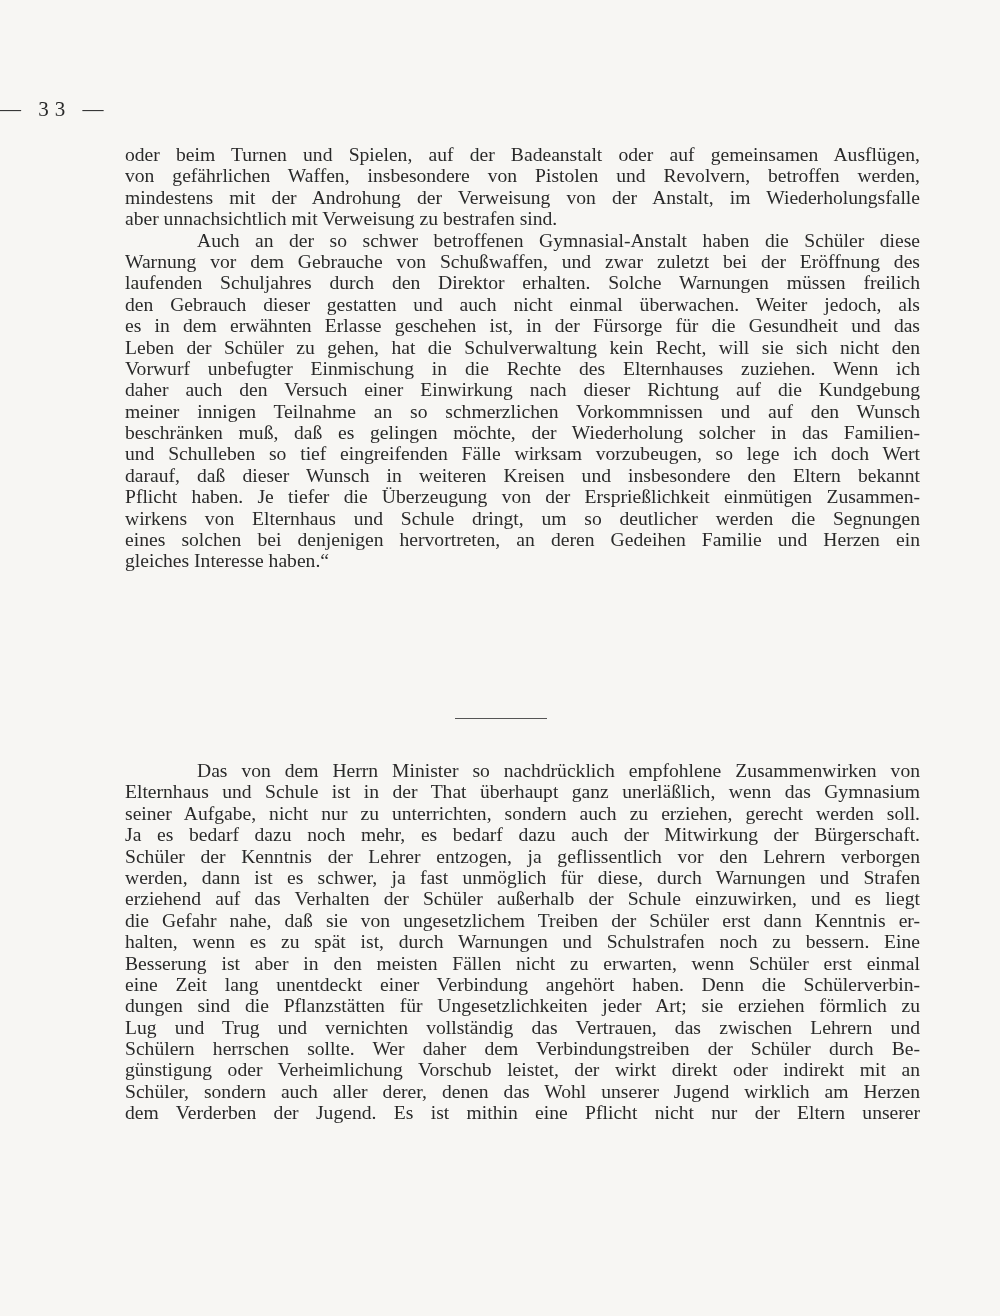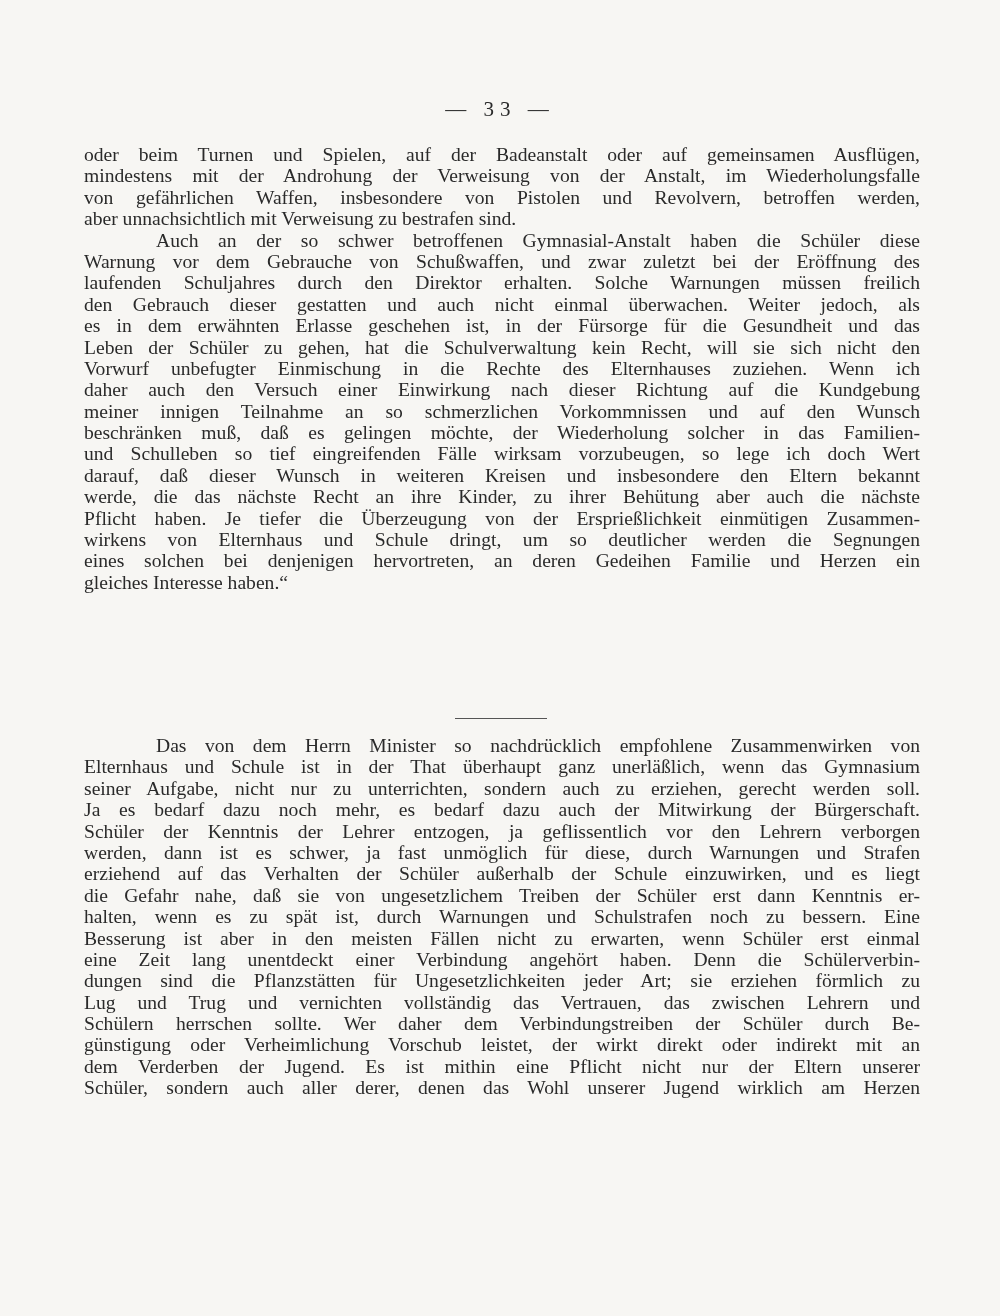--- a/index.html
+++ b/index.html
@@ -1,77 +1,76 @@
 <!DOCTYPE html>
 <html><head>
 <meta charset="utf-8">
 <style>
   html, body { margin:0; padding:0; }
   body {
     width:1000px; height:1316px; background:#f7f6f3; position:relative; overflow:hidden;
     font-family:"Liberation Serif","DejaVu Serif",serif; color:#2a2a2a;
   }
   .page-number {
-    position:absolute; top:97px; left:0; width:1000px; text-align:center;
+    position:absolute; top:97px; left:0; width:1000px; 
     font-size:21px; letter-spacing:6px;
   }
   .text-block {
     position:absolute; left:84px; width:836px;
     font-size:19.6px; line-height:21.4px;
   }
-  .line { display:block; white-space:nowrap; text-align:justify; text-align-last:justify; height:21.4px; }
+  .line { display:block; white-space:nowrap; text-align:justify; text-align-last:justify; height:21.4px;margin-left:41px; }
   .line.last { text-align-last:left; }
   .line.indent { padding-left:72px; }
   .separator {
     position:absolute; top:718px; left:455px; width:92px; height:0;
     border-top:1.5px solid #555;
   }
 </style>
 </head>
 <body>
 
 <div class="page-number">— 33 —</div>
 
 <div class="text-block" style="top:144px;">
   <span class="line">oder beim Turnen und Spielen, auf der Badeanstalt oder auf gemeinsamen Ausflügen,</span>
+  <span class="line">von gefährlichen Waffen, insbesondere von Pistolen und Revolvern, betroffen werden,</span>
   <span class="line">mindestens mit der Androhung der Verweisung von der Anstalt, im Wiederholungsfalle</span>
-  <span class="line">von gefährlichen Waffen, insbesondere von Pistolen und Revolvern, betroffen werden,</span>
   <span class="line last">aber unnachsichtlich mit Verweisung zu bestrafen sind.</span>
   <span class="line indent">Auch an der so schwer betroffenen Gymnasial-Anstalt haben die Schüler diese</span>
   <span class="line">Warnung vor dem Gebrauche von Schußwaffen, und zwar zuletzt bei der Eröffnung des</span>
   <span class="line">laufenden Schuljahres durch den Direktor erhalten. Solche Warnungen müssen freilich</span>
   <span class="line">den Gebrauch dieser gestatten und auch nicht einmal überwachen. Weiter jedoch, als</span>
   <span class="line">es in dem erwähnten Erlasse geschehen ist, in der Fürsorge für die Gesundheit und das</span>
   <span class="line">Leben der Schüler zu gehen, hat die Schulverwaltung kein Recht, will sie sich nicht den</span>
   <span class="line">Vorwurf unbefugter Einmischung in die Rechte des Elternhauses zuziehen. Wenn ich</span>
   <span class="line">daher auch den Versuch einer Einwirkung nach dieser Richtung auf die Kundgebung</span>
   <span class="line">meiner innigen Teilnahme an so schmerzlichen Vorkommnissen und auf den Wunsch</span>
   <span class="line">beschränken muß, daß es gelingen möchte, der Wiederholung solcher in das Familien-</span>
   <span class="line">und Schulleben so tief eingreifenden Fälle wirksam vorzubeugen, so lege ich doch Wert</span>
   <span class="line">darauf, daß dieser Wunsch in weiteren Kreisen und insbesondere den Eltern bekannt</span>
-  <span class="line">werde, die das nächste Recht an ihre Kinder, zu ihrer Behütung aber auch die nächste</span>
   <span class="line">Pflicht haben. Je tiefer die Überzeugung von der Ersprießlichkeit einmütigen Zusammen-</span>
   <span class="line">wirkens von Elternhaus und Schule dringt, um so deutlicher werden die Segnungen</span>
   <span class="line">eines solchen bei denjenigen hervortreten, an deren Gedeihen Familie und Herzen ein</span>
   <span class="line last">gleiches Interesse haben.“</span>
 </div>
 
 <div class="separator"></div>
 
-<div class="text-block" style="top:735px;">
+<div class="text-block" style="top:760px;">
   <span class="line indent">Das von dem Herrn Minister so nachdrücklich empfohlene Zusammenwirken von</span>
   <span class="line">Elternhaus und Schule ist in der That überhaupt ganz unerläßlich, wenn das Gymnasium</span>
   <span class="line">seiner Aufgabe, nicht nur zu unterrichten, sondern auch zu erziehen, gerecht werden soll.</span>
   <span class="line">Ja es bedarf dazu noch mehr, es bedarf dazu auch der Mitwirkung der Bürgerschaft.</span>
   <span class="line">Schüler der Kenntnis der Lehrer entzogen, ja geflissentlich vor den Lehrern verborgen</span>
   <span class="line">werden, dann ist es schwer, ja fast unmöglich für diese, durch Warnungen und Strafen</span>
   <span class="line">erziehend auf das Verhalten der Schüler außerhalb der Schule einzuwirken, und es liegt</span>
   <span class="line">die Gefahr nahe, daß sie von ungesetzlichem Treiben der Schüler erst dann Kenntnis er-</span>
   <span class="line">halten, wenn es zu spät ist, durch Warnungen und Schulstrafen noch zu bessern. Eine</span>
   <span class="line">Besserung ist aber in den meisten Fällen nicht zu erwarten, wenn Schüler erst einmal</span>
   <span class="line">eine Zeit lang unentdeckt einer Verbindung angehört haben. Denn die Schülerverbin-</span>
   <span class="line">dungen sind die Pflanzstätten für Ungesetzlichkeiten jeder Art; sie erziehen förmlich zu</span>
   <span class="line">Lug und Trug und vernichten vollständig das Vertrauen, das zwischen Lehrern und</span>
   <span class="line">Schülern herrschen sollte. Wer daher dem Verbindungstreiben der Schüler durch Be-</span>
   <span class="line">günstigung oder Verheimlichung Vorschub leistet, der wirkt direkt oder indirekt mit an</span>
+  <span class="line">Schüler, sondern auch aller derer, denen das Wohl unserer Jugend wirklich am Herzen</span>
   <span class="line">dem Verderben der Jugend. Es ist mithin eine Pflicht nicht nur der Eltern unserer</span>
-  <span class="line">Schüler, sondern auch aller derer, denen das Wohl unserer Jugend wirklich am Herzen</span>
 </div>
 
 </body></html>

